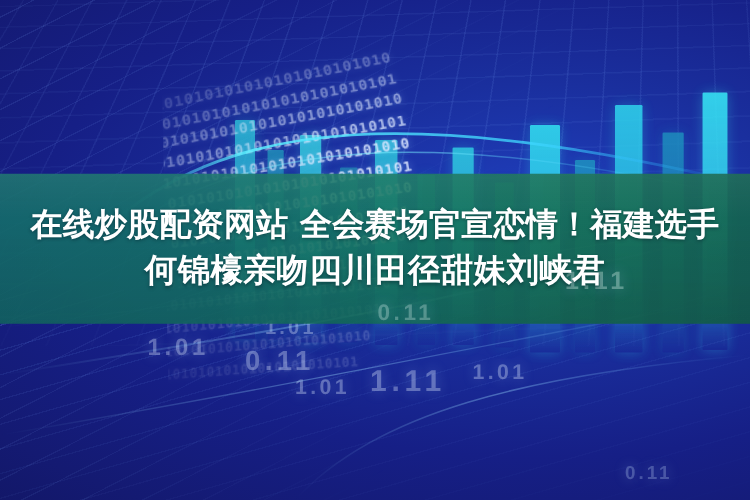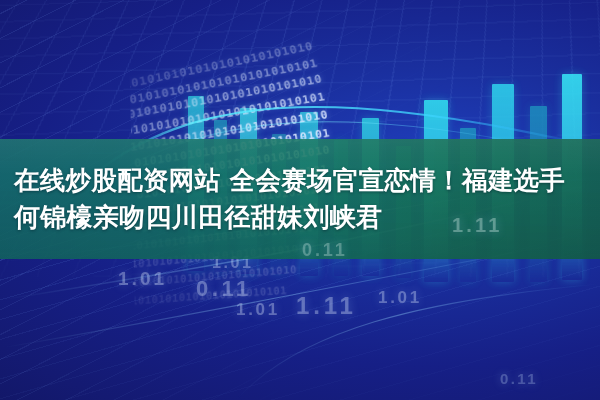--- a/index.html
+++ b/index.html
@@ -111,21 +111,21 @@
   .green-band::after {
     content:"";
     position:absolute; inset:0;
     background:linear-gradient(180deg, rgba(255,255,255,.05) 0%, rgba(0,0,0,0) 30%, rgba(0,0,0,.10) 100%);
   }
 
   
   .caption {
     position:absolute; left:0; right:0; top:139px; height:120px;
     display:flex; flex-direction:column;
-    align-items:flex-start; justify-content:center;
+    align-items:center; justify-content:center;
     gap:2px;
     padding:0 14px;
   }
   .cap-line {
     color:#ffffff;
     font-weight:700;
     font-size:25.5px;
     line-height:1.36;
     letter-spacing:.012em;
     text-align:center;

